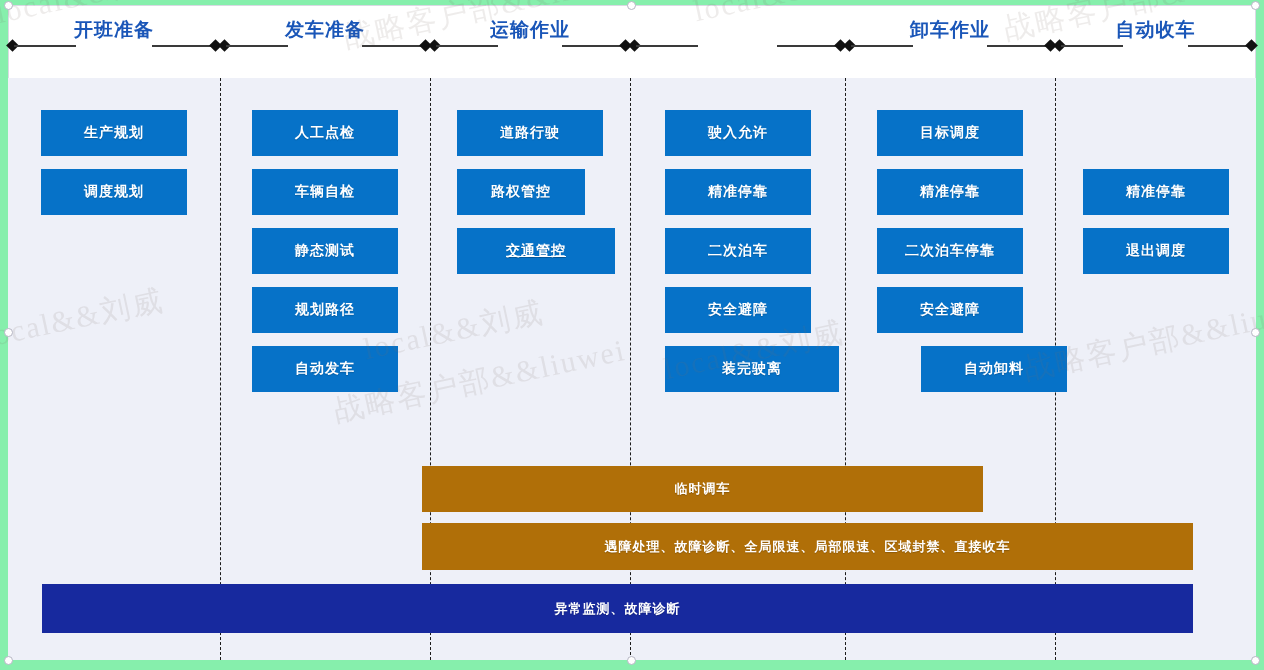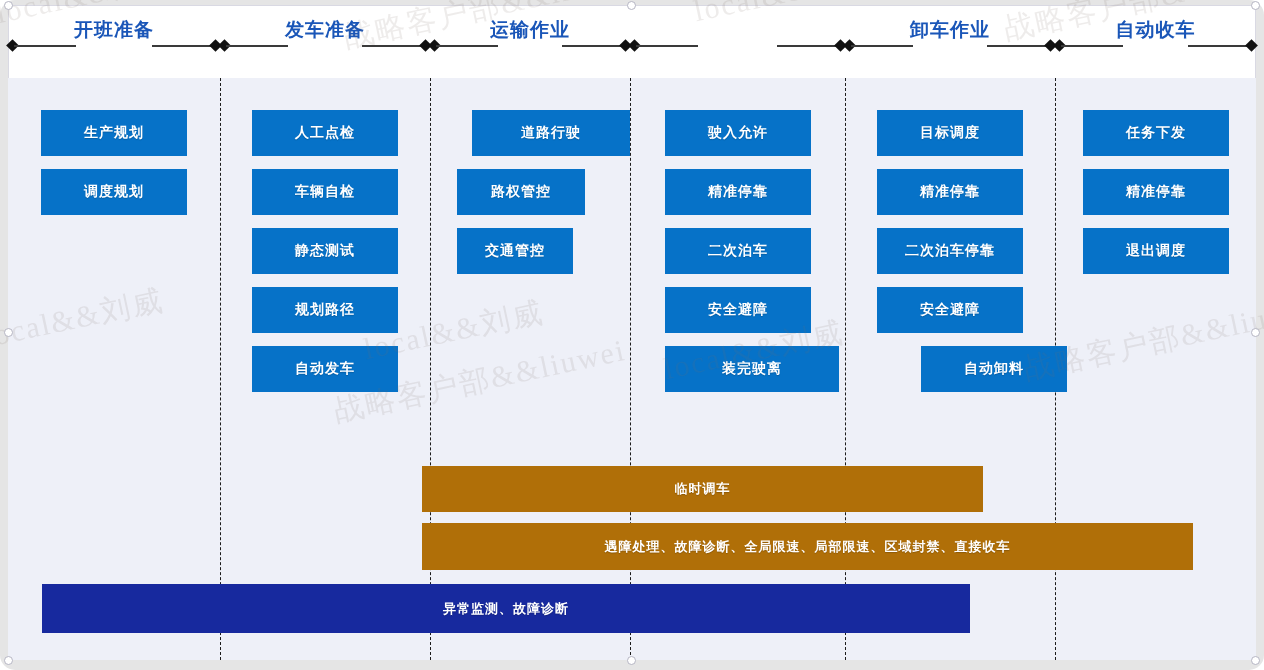--- a/index.html
+++ b/index.html
@@ -8,22 +8,21 @@
     width: 1264px; height: 670px;
     background: #ffffff;
     font-family: "Liberation Sans", "DejaVu Sans", sans-serif;
     overflow: hidden;
   }
 
   
   #slide {
     position: relative;
     width: 1264px; height: 670px;
-    background: #e5e5e5;
-    border-radius: 15px;
+    background: #86efac;
   }
 
   
   #watermarks {
     position: absolute; inset: 0;
     pointer-events: none;
     overflow: hidden;
     z-index: 30;
   }
   .wm {
@@ -237,48 +236,47 @@
             <div class="card" style="left: 33px; width: 146px; top: 91px; background: rgb(6, 114, 200);">调度规划</div>
           </div>
           <div class="col" style="left: 212px; width: 210px; height: 582px;">
             <div class="card" style="left: 32px; width: 146px; top: 32px; background: rgb(6, 114, 200);">人工点检</div>
             <div class="card" style="left: 32px; width: 146px; top: 91px; background: rgb(6, 114, 200);">车辆自检</div>
             <div class="card" style="left: 32px; width: 146px; top: 209px; background: rgb(6, 114, 200);">规划路径</div>
             <div class="card" style="left: 32px; width: 146px; top: 150px; background: rgb(6, 114, 200);">静态测试</div>
             <div class="card" style="left: 32px; width: 146px; top: 268px; background: rgb(6, 114, 200);">自动发车</div>
           </div>
           <div class="col" style="left: 422px; width: 200px; height: 582px;">
-            <div class="card" style="left: 42px; width: 158px; top: 32px; background: rgb(6, 114, 200);">道路行驶</div>
+            <div class="card" style="left: 27px; width: 146px; top: 32px; background: rgb(6, 114, 200);">道路行驶</div>
             <div class="card" style="left: 27px; width: 128px; top: 91px; background: rgb(6, 114, 200);">路权管控</div>
-            <div class="card" style="left: 27px; width: 116px; top: 150px; background: rgb(6, 114, 200);">交通管控</div>
+            <div class="card" style="left: 27px; width: 158px; top: 150px; background: rgb(6, 114, 200); text-decoration: underline;">交通管控</div>
           </div>
           <div class="col" style="left: 622px; width: 215px; height: 582px;">
             <div class="card" style="left: 35px; width: 146px; top: 32px; background: rgb(6, 114, 200);">驶入允许</div>
             <div class="card" style="left: 35px; width: 146px; top: 91px; background: rgb(6, 114, 200);">精准停靠</div>
             <div class="card" style="left: 35px; width: 146px; top: 150px; background: rgb(6, 114, 200);">二次泊车</div>
             <div class="card" style="left: 35px; width: 146px; top: 209px; background: rgb(6, 114, 200);">安全避障</div>
             <div class="card" style="left: 35px; width: 174px; top: 268px; background: rgb(6, 114, 200);">装完驶离</div>
           </div>
           <div class="col" style="left: 837px; width: 210px; height: 582px;">
             <div class="card" style="left: 32px; width: 146px; top: 32px; background: rgb(6, 114, 200);">目标调度</div>
             <div class="card" style="left: 32px; width: 146px; top: 91px; background: rgb(6, 114, 200);">精准停靠</div>
             <div class="card" style="left: 32px; width: 146px; top: 150px; background: rgb(6, 114, 200);">二次泊车停靠</div>
             <div class="card" style="left: 32px; width: 146px; top: 209px; background: rgb(6, 114, 200);">安全避障</div>
             <div class="card" style="left: 32px; width: 146px; top: 268px; background: rgb(6, 114, 200); margin-left: 44px;">自动卸料</div>
           </div>
           <div class="col" style="left: 1047px; width: 201px; height: 582px;">
-            <div class="card" style="left: 28px; width: 146px; top: 32px; background: rgb(6, 114, 200);">任务下发</div>
             <div class="card" style="left: 28px; width: 146px; top: 91px; background: rgb(6, 114, 200);">精准停靠</div>
             <div class="card" style="left: 28px; width: 146px; top: 150px; background: rgb(6, 114, 200);">退出调度</div>
           </div>
         </div>
       <div id="bars-root">
           <div class="bar orange" style="left: 414px; top: 388px; width: 561px; height: 46px; background: rgb(176, 111, 8);">临时调车</div>
           <div class="bar orange" style="left: 414px; top: 445px; width: 771px; height: 47px; background: rgb(176, 111, 8);">遇障处理、故障诊断、全局限速、局部限速、区域封禁、直接收车</div>
-          <div class="bar navy" style="left: 34px; top: 506px; width: 928px; height: 49px; background: rgb(23, 41, 158);">异常监测、故障诊断</div>
+          <div class="bar navy" style="left: 34px; top: 506px; width: 1151px; height: 49px; background: rgb(23, 41, 158);">异常监测、故障诊断</div>
         </div>
     </div>
 
   </div>
 
   <div id="watermarks">
       <div class="wm" style="left: -8px; top: -6px; transform: rotate(-12deg);">local&amp;&amp;刘威</div>
       <div class="wm" style="left: 340px; top: 18px; transform: rotate(-12deg);">战略客户部&amp;&amp;liuwei</div>
       <div class="wm" style="left: 690px; top: -8px; transform: rotate(-12deg);">local&amp;&amp;刘威</div>
       <div class="wm" style="left: 1000px; top: 10px; transform: rotate(-12deg);">战略客户部&amp;&amp;liuwei</div>

